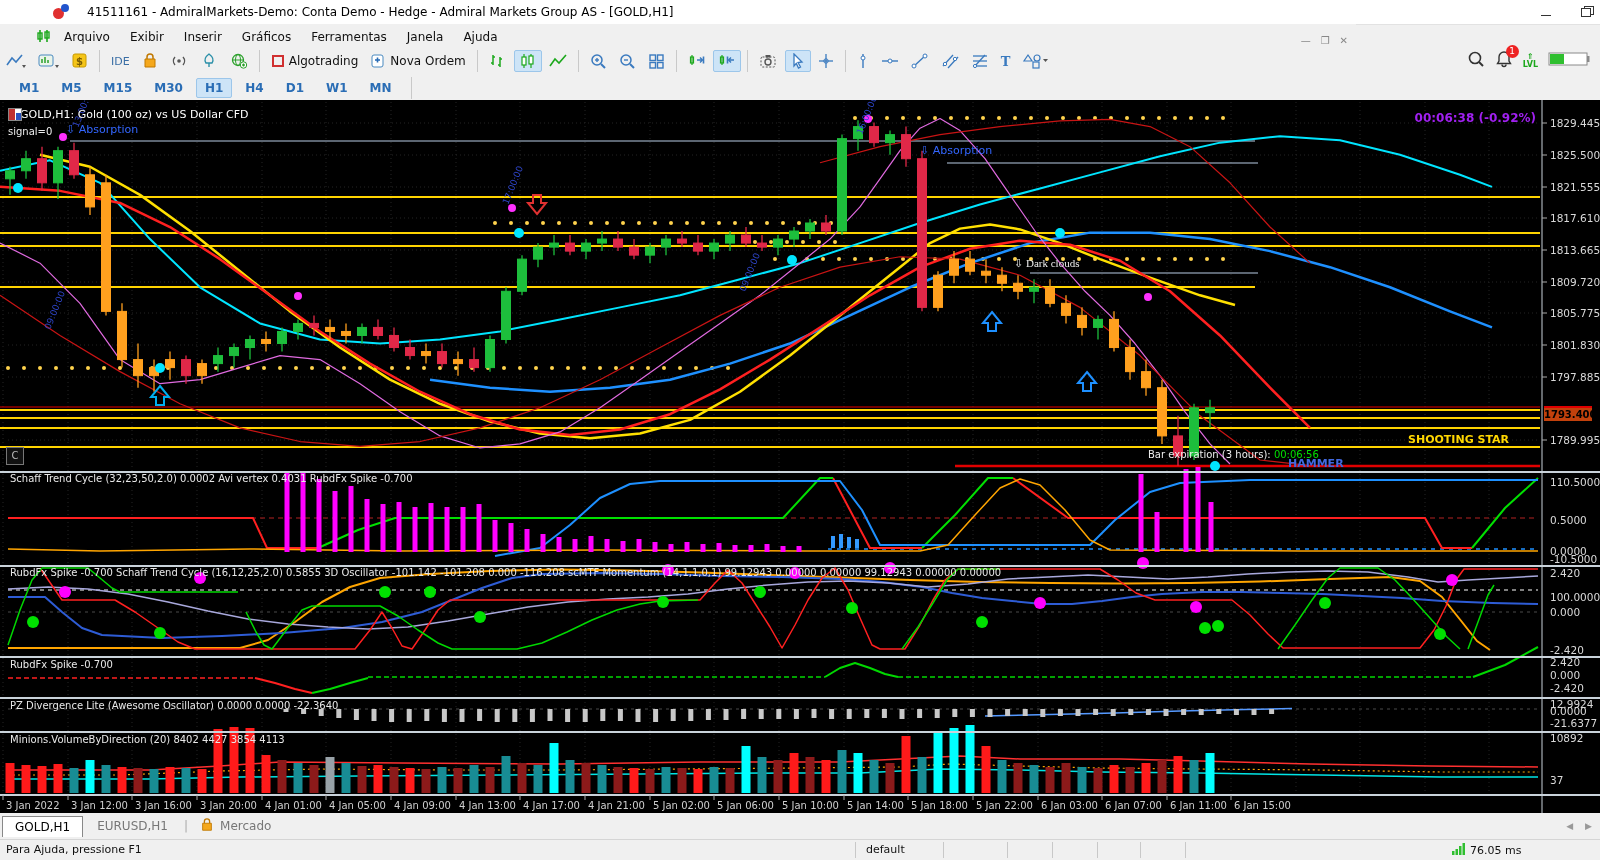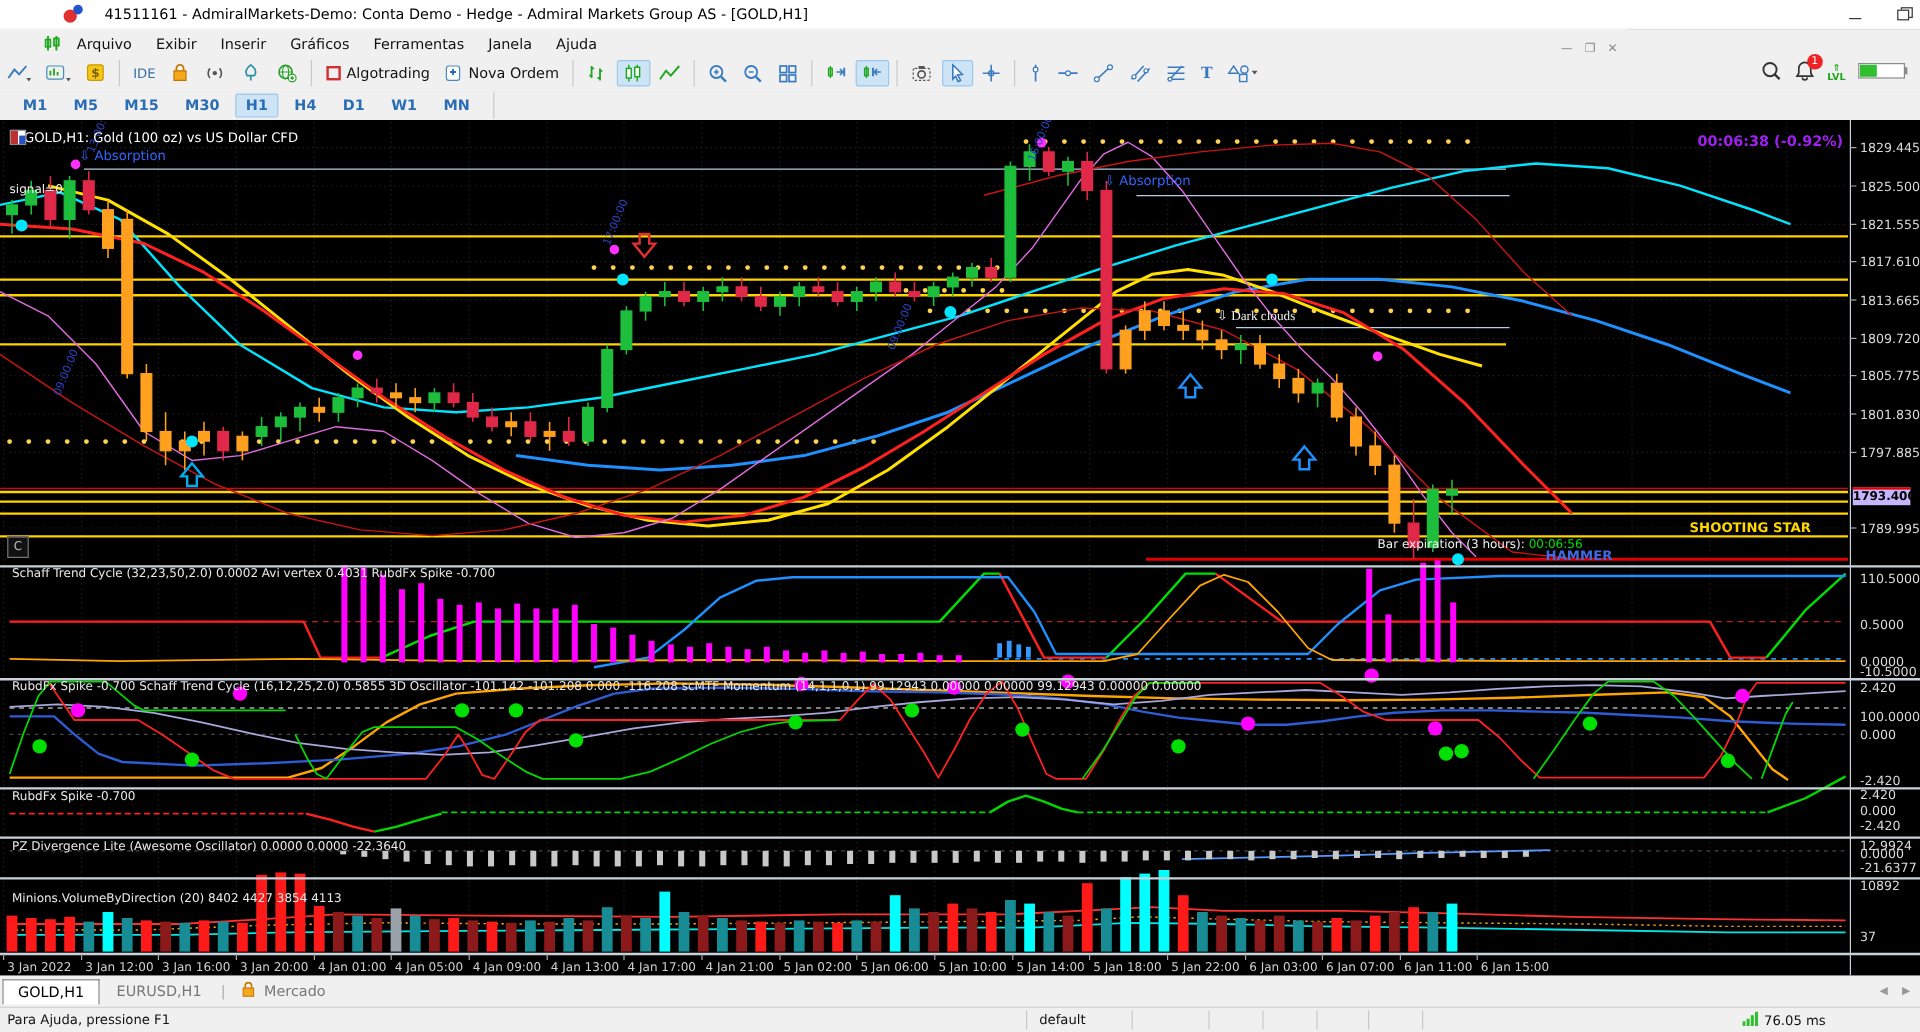--- a/index.html
+++ b/index.html
@@ -28,21 +28,21 @@
   .badge{position:absolute;right:-6px;top:-5px;background:#E22;color:#fff;border-radius:50%;width:13px;height:13px;font-size:9px;line-height:13px;text-align:center;}
   
   .tfbar{position:absolute;left:0;top:76px;width:1600px;height:24px;background:#F0F0F0;border-bottom:1px solid #C8C8C8;display:flex;align-items:center;font-size:12px;font-weight:bold;color:#2A6DB5;}
   .tf{padding:2px 8px;margin:0 2px;cursor:pointer;border:1px solid transparent;border-radius:2px;}
   .tf.active{background:#CDE4F7;border-color:#9CC6EA;}
   
   .chart-region{position:absolute;left:0;top:100px;width:1600px;height:713px;background:#000;}
   .chart-region svg{position:absolute;left:0;top:0;}
   .ov{position:absolute;white-space:nowrap;pointer-events:none;}
   .chart-head{display:flex;gap:6px;left:8px;top:8px;color:#fff;font-size:11px;}
-  .price-box{left:1544px;top:306px;width:48px;height:13px;background:#c4b5fd;color:#000;font-size:10px;font-weight:bold;text-align:center;line-height:13px;border-top:2px solid #E00000;}
+  .price-box{left:1544px;top:306px;width:48px;height:13px;background:#c2410c;color:#000;font-size:10px;font-weight:bold;text-align:center;line-height:13px;border-top:2px solid #E00000;}
   .cbox{left:6px;top:347px;width:16px;height:16px;border:1px solid #777;color:#BBB;background:#111;font-size:10px;text-align:center;line-height:16px;}
   
   .tabbar{position:absolute;left:0;top:813px;width:1600px;height:26px;background:#F0F0F0;border-bottom:1px solid #D0D0D0;display:flex;align-items:center;font-size:12px;}
   .tab{padding:3px 12px;margin-left:2px;cursor:pointer;color:#777;text-align:center;}
   .tab.active{background:#FFF;border:1px solid #888;border-bottom:none;color:#000;}
   .tab-sep{color:#AAA;margin:0 4px;}
   .tab-scroll{position:absolute;right:8px;display:flex;gap:12px;color:#999;font-size:9px;}
   
   .statusbar{position:absolute;left:0;top:839px;width:1600px;height:21px;background:#F0F0F0;border-top:1px solid #D5D5D5;font-size:11px;color:#111;}
   .sb{position:absolute;top:3px;}
@@ -1022,35 +1022,35 @@
         </span>
     <span>
           <svg width="14" height="13" viewBox="0 0 14 13">
             <rect x="0.5" y="0.5" width="13" height="12" fill="#FFF" stroke="#888"></rect>
             <rect x="1" y="1" width="6" height="11" fill="#C03030"></rect>
             <rect x="8" y="5" width="5" height="7" fill="#2A52BE"></rect>
           </svg>
         </span>
     <span>GOLD,H1: Gold (100 oz) vs US Dollar CFD</span>
   </div>
-  <div class="ov" style="left:8px;top:26px;color:#EEE;font-size:10px;margin-top:27px;">signal=0</div>
+  <div class="ov" style="left:8px;top:26px;color:#EEE;font-size:10px;">signal=0</div>
   <div class="ov" style="left:66px;top:23px;color:#3366FF;font-size:11px;">⇩ Absorption</div>
   <div class="ov" style="left:920px;top:44px;color:#3366FF;font-size:11px;">⇩ Absorption</div>
   <div class="ov" style="left:1014px;top:157px;color:#EEE;font-size:11px;font-family:Liberation Serif, serif;">⇩ Dark clouds</div>
   <div class="ov" style="left:1280px;top:11px;width:256px;text-align:right;color:#A020F0;font-size:12px;font-weight:bold;">00:06:38 (-0.92%)</div>
   <div class="ov" style="left:1408px;top:333px;color:#FFD700;font-size:11px;font-weight:bold;">SHOOTING STAR</div>
   <div class="ov" style="left:1148px;top:349px;color:#EEE;font-size:10px;"><span>Bar expiration (3 hours):</span> <span style="color:#00E000;">00:06:56</span></div>
   <div class="ov" style="left:1288px;top:357px;color:#4169E1;font-size:11px;font-weight:bold;">HAMMER</div>
   <div class="ov price-box">1793.400</div>
   <div class="ov cbox">C</div>
   <div class="ov" style="left:10px;top:373px;color:#E8E8E8;font-size:10px;">Schaff Trend Cycle (32,23,50,2.0) 0.0002 Avi vertex 0.4031 RubdFx Spike -0.700</div>
   <div class="ov" style="left:10px;top:467px;color:#E8E8E8;font-size:10px;">RubdFx Spike -0.700 Schaff Trend Cycle (16,12,25,2.0) 0.5855 3D Oscillator -101.142 -101.208 0.000 -116.208 scMTF Momentum (14,1,1,0,1) 99.12943 0.00000 0.00000 99.12943 0.00000 0.00000</div>
   <div class="ov" style="left:10px;top:559px;color:#E8E8E8;font-size:10px;">RubdFx Spike -0.700</div>
   <div class="ov" style="left:10px;top:600px;color:#E8E8E8;font-size:10px;">PZ Divergence Lite (Awesome Oscillator) 0.0000 0.0000 -22.3640</div>
-  <div class="ov" style="left:10px;top:634px;color:#E8E8E8;font-size:10px;margin-top:10px;">Minions.VolumeByDirection (20) 8402 4427 3854 4113</div>
+  <div class="ov" style="left:10px;top:634px;color:#E8E8E8;font-size:10px;">Minions.VolumeByDirection (20) 8402 4427 3854 4113</div>
 </div>
 
 <div class="tabbar">
   <span class="tab active">GOLD,H1</span>
   <span class="tab">EURUSD,H1</span>
   <span class="tab-sep">|</span>
   <span style="margin:0 4px 0 8px;"><svg width="14" height="14" viewBox="0 0 16 16">
           <path d="M3 6 h10 v8 h-10 z" fill="#F5A81C" stroke="#C07800"></path>
           <path d="M5 6 v-2 a3 3 0 0 1 6 0 v2" fill="none" stroke="#C07800" stroke-width="1.5"></path>
         </svg></span>

